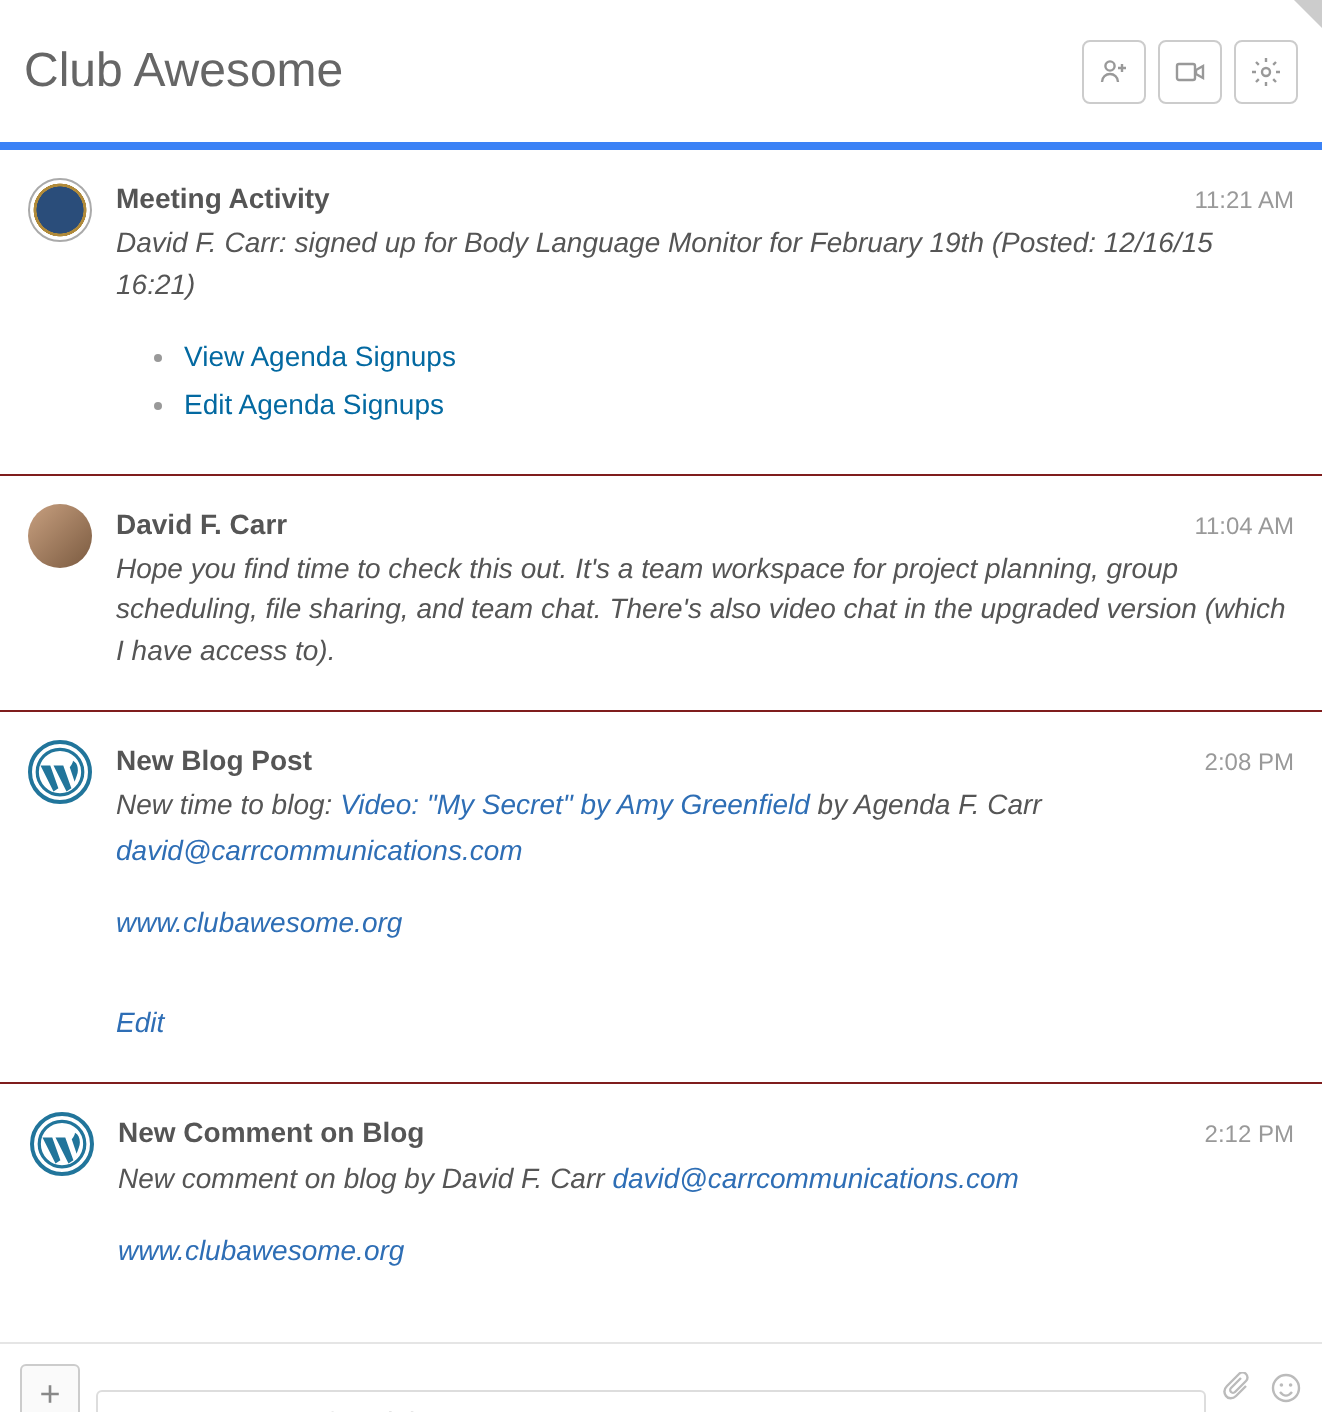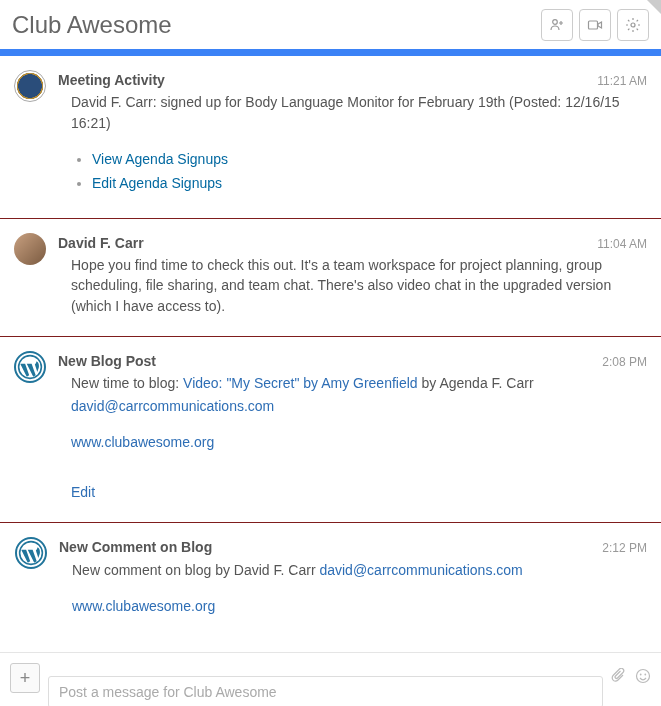--- a/index.html
+++ b/index.html
@@ -1,20 +1,20 @@
 <!DOCTYPE html>
 <html><head>
 <meta charset="utf-8">
 <style>
   * { box-sizing: border-box; margin: 0; padding: 0; }
   html, body { width: 661px; height: 706px; font-family: -apple-system, "Helvetica Neue", Arial, sans-serif; color: #444; background: #fff; overflow: hidden; }
   a, .link { color: #2e6eb5; text-decoration: none; cursor: pointer; }
 
   
-  .header { position: relative; height: 56px; border-bottom: 7px solid #3b82f6; display: flex; align-items: center; padding: 0 12px; background: #fff; }
+  .header { position: relative; height: 75px; border-bottom: 4px solid #3b82f6; display: flex; align-items: center; padding: 0 12px; background: #fff; }
   .header-stripes { position:absolute; inset:0; background: repeating-linear-gradient(-45deg, #f7f7f7 0 12px, #fff 12px 24px); opacity:0.5; z-index:0; }
   .header > * { position: relative; z-index:1; }
   .room-title { font-size: 24px; font-weight: 300; color: #666; flex: 1; }
   .header-btns { display:flex; gap:6px; }
   .header-btn { width:32px; height:32px; border:1px solid #ccc; border-radius:4px; background:#fff; display:flex; align-items:center; justify-content:center; color:#888; cursor:pointer; }
   .header-corner { position:absolute; top:0; right:0; width:0; height:0; border-left:14px solid transparent; border-top:14px solid #ccc; z-index:2; }
 
   
   .feed { height: 596px; overflow-y:auto; }
   .post { display:flex; padding:14px 14px 18px 14px; border-bottom:1px solid #7f1d1d; font-size:14px; line-height:1.45; }
@@ -22,21 +22,21 @@
   .avatar { width:32px; height:32px; border-radius:50%; flex-shrink:0; margin-right:12px; display:flex; align-items:center; justify-content:center; overflow:hidden; }
   .avatar.tm { background: radial-gradient(circle at 50% 50%, #2a4d7a 55%, #b08a3a 56% 62%, #fff 63%); border:1px solid #aaa; }
   .avatar.user { background: linear-gradient(135deg,#c8a080,#7a5a40); }
   .avatar.wp { background:#fff; border:2px solid #21759b; }
   .wp-svg { width:26px; height:26px; }
   .post-body { flex:1; min-width:0; }
   .post-head { display:flex; align-items:baseline; }
   .sender { font-weight:600; color:#555; flex:1; }
   .time { font-size:12px; color:#999; }
   .msg { color:#555; margin-top:2px; }
-  .msg p { margin: 0 0 2px 13px; }
+  .msg p { margin: 0 0 2px 0; font-style: italic; }
   .msg .gap { height:14px; }
   .bullets { list-style: disc; margin: 14px 0 4px 34px; color:#999; }
   .bullets li { padding:2px 0; }
   .bullets li span { color:#0369a1; cursor:pointer; }
 
   
   .composer { height:50px; border-top:1px solid #e5e5e5; display:flex; align-items:center; padding:0 10px; background:#fff; }
   .plus-btn { width:30px; height:30px; border:1px solid #ccc; border-radius:3px; background:#fafafa; color:#888; font-size:18px; line-height:1; display:flex; align-items:center; justify-content:center; cursor:pointer; margin-right:8px; }
   .compose-input { flex:1; border:1px solid #ddd; border-radius:3px; height:32px; padding:0 10px; font-size:14px; color:#333; outline:none;margin-top:28px; }
   .compose-input::placeholder { color:#aaa; }

